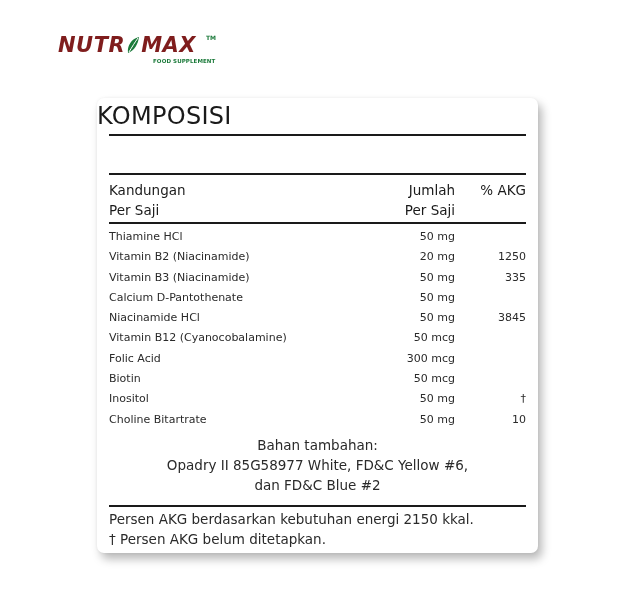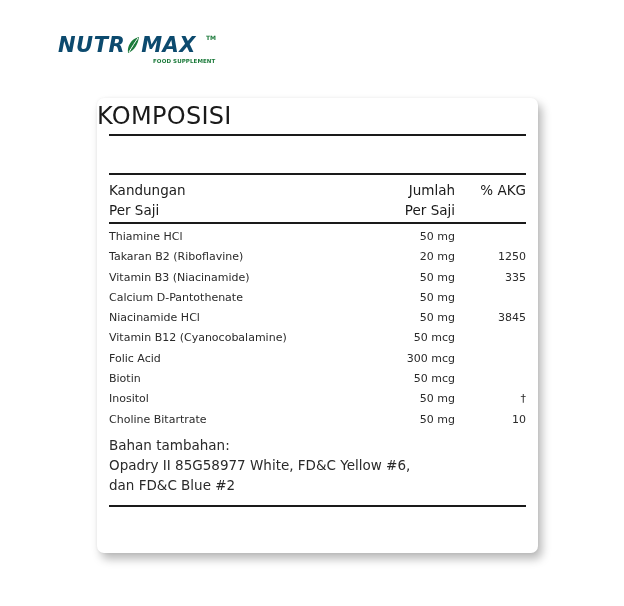--- a/index.html
+++ b/index.html
@@ -25,21 +25,21 @@
     }
     .logo-word {
       position: absolute;
       left: 0;
       top: 0;
       font-family: "DejaVu Sans", sans-serif;
       font-weight: bold;
       font-style: italic;
       font-size: 21px;
       letter-spacing: 0.5px;
-      color: #0c4a6e;
+      color: #7f1d1d;
       line-height: 24px;
       white-space: nowrap;
     }
     .logo-word .leaf {
       display: inline-block;
       width: 14px;
       height: 18px;
       vertical-align: -2px;
       margin: 0 1px;
     }
@@ -129,20 +129,21 @@
     .row .akg { position: absolute; right: 0; text-align: left; white-space: nowrap; }
 
     .additives {
       position: absolute;
       left: 12px;
       right: 12px;
       top: 337px;
       font-size: 13.5px;
       line-height: 20px;
       color: #2a2a2a;
+      text-align: center;
     }
     .additives div { white-space: nowrap; }
 
     .footnotes {
       position: absolute;
       left: 12px;
       right: 12px;
       top: 411px;
       font-size: 13.5px;
       line-height: 20px;
@@ -182,21 +183,21 @@
   </div>
   <div class="rule" style="top:124px;"></div>
 
   <div class="rows">
     <div class="row">
       <span class="name">Thiamine HCl</span>
       <span class="amount">50 mg</span>
       <span class="akg"></span>
     </div>
     <div class="row">
-      <span class="name">Takaran B2 (Riboflavine)</span>
+      <span class="name">Vitamin B2 (Niacinamide)</span>
       <span class="amount">20 mg</span>
       <span class="akg">1250</span>
     </div>
     <div class="row">
       <span class="name">Vitamin B3 (Niacinamide)</span>
       <span class="amount">50 mg</span>
       <span class="akg">335</span>
     </div>
     <div class="row">
       <span class="name">Calcium D-Pantothenate</span>
@@ -236,13 +237,17 @@
   </div>
 
   <div class="additives">
     <div>Bahan tambahan:</div>
     <div>Opadry II 85G58977 White, FD&amp;C Yellow #6,</div>
     <div>dan FD&amp;C Blue #2</div>
   </div>
 
   <div class="rule" style="top:407px;"></div>
 
+  <div class="footnotes">
+    <div>Persen AKG berdasarkan kebutuhan energi 2150 kkal.</div>
+    <div>† Persen AKG belum ditetapkan.</div>
+  </div>
 </div>
 
 </body></html>

